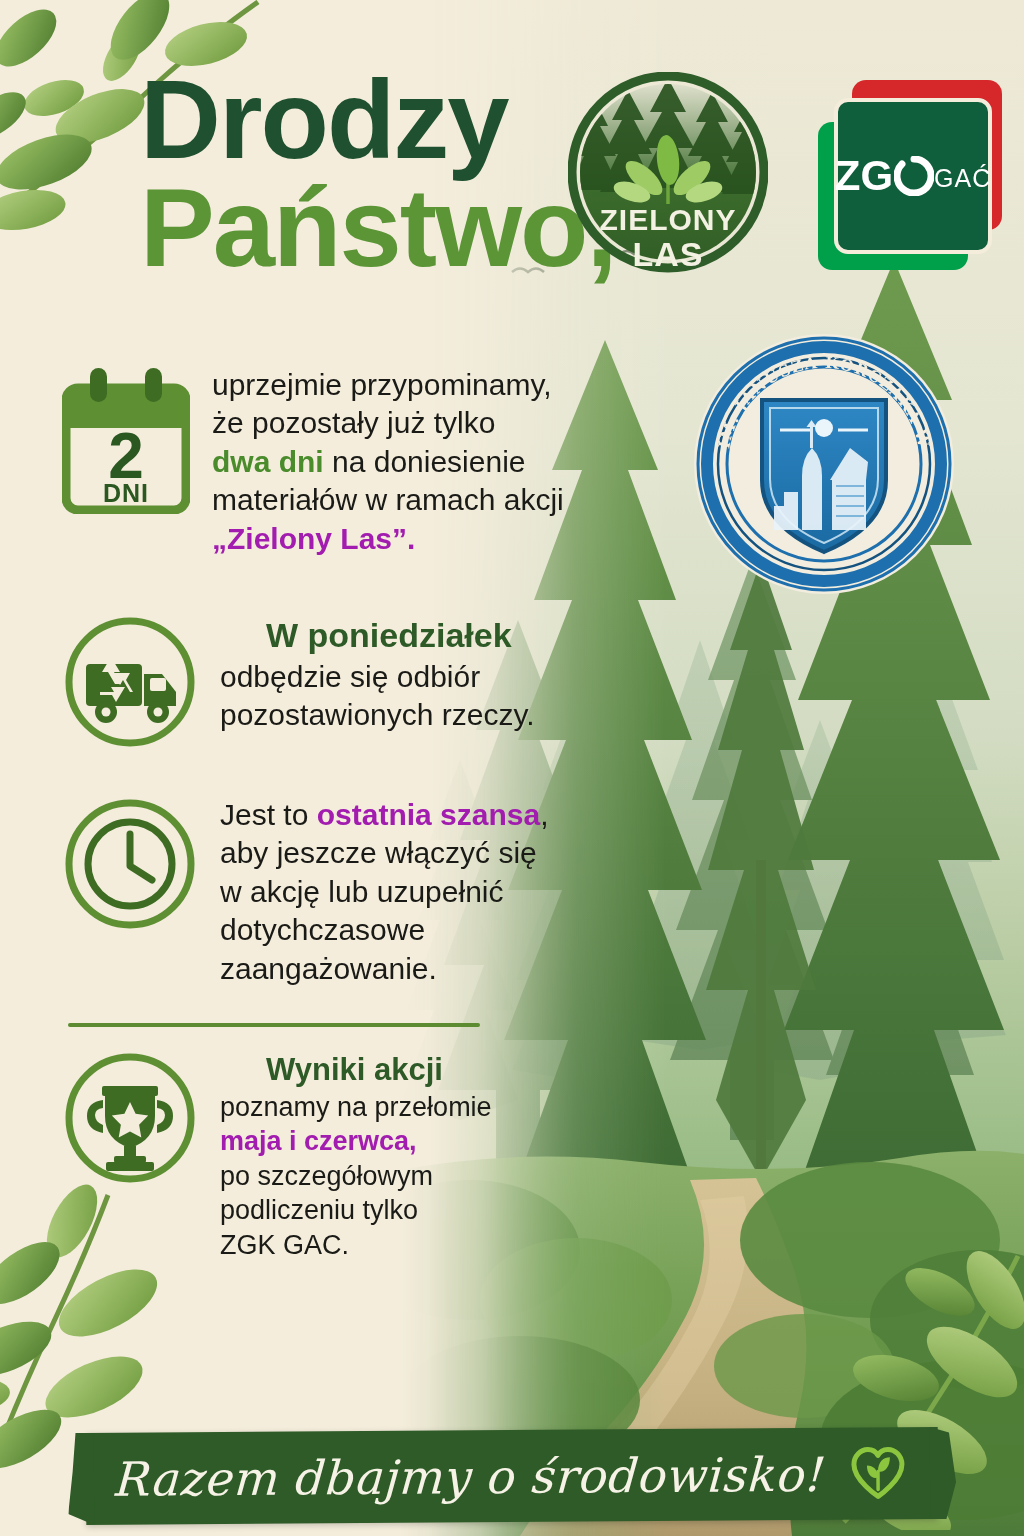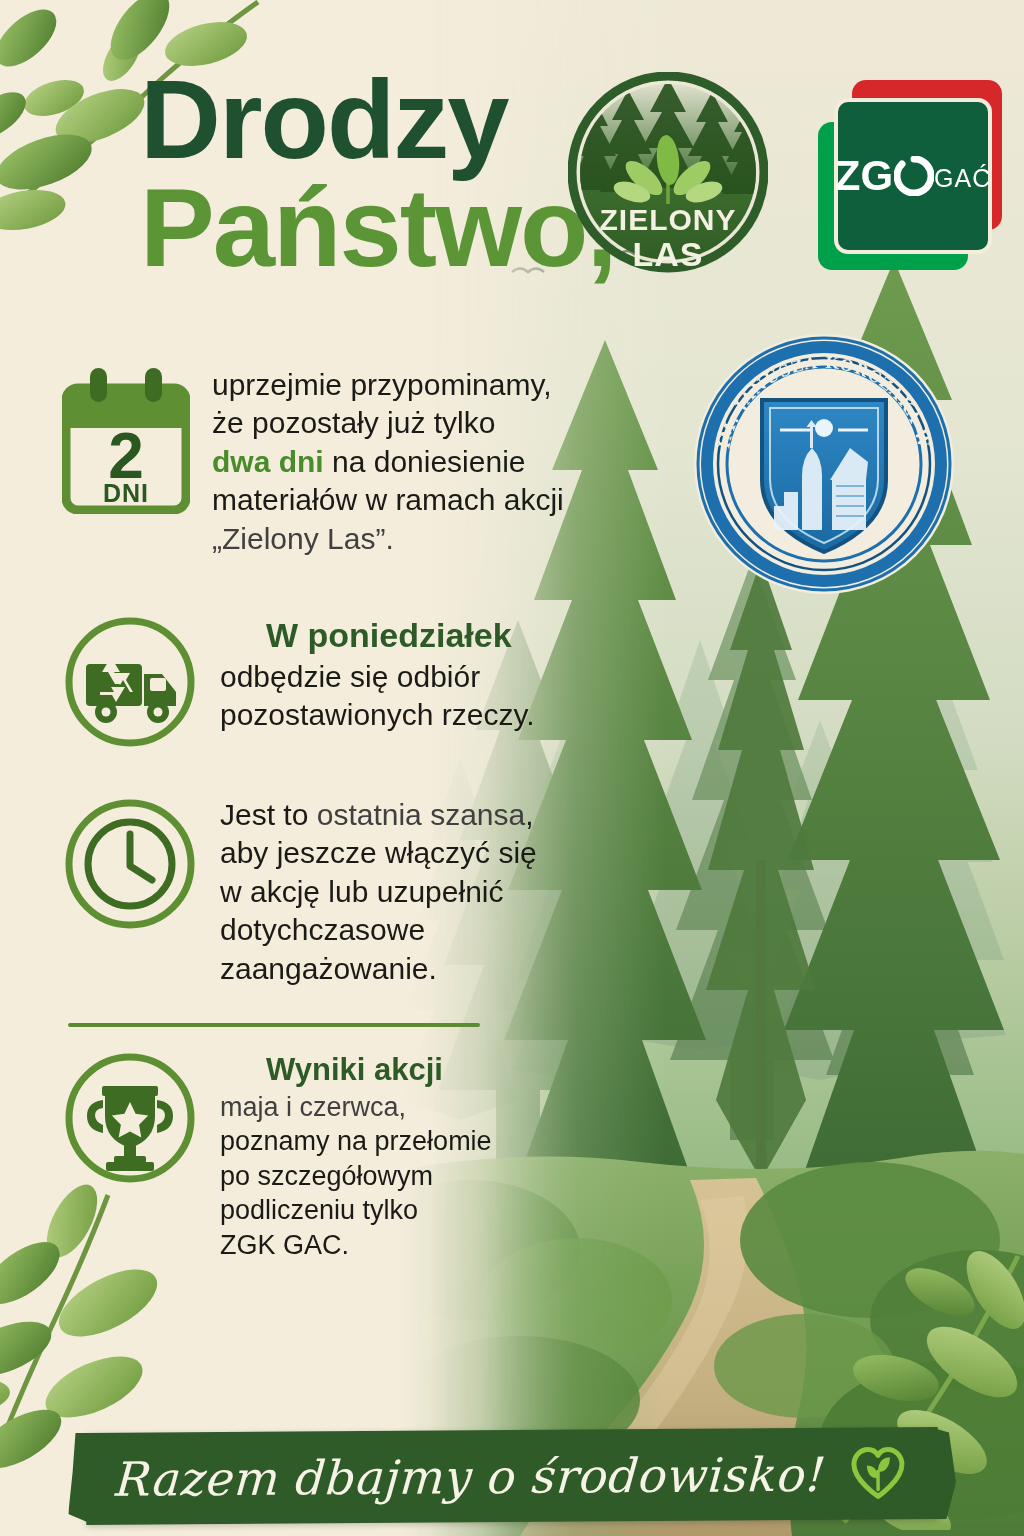--- a/index.html
+++ b/index.html
@@ -117,21 +117,21 @@
 
   .txt {
     color: #1A1A16;
     line-height: 1.28;
   }
   .txt.s1 { font-size: 30px; }
   .txt.s2 { font-size: 30px; }
   .txt.s3 { font-size: 30px; }
   .txt.s4 { font-size: 27px; }
 
-  .hl-dark  { color: #404040; font-weight: normal; }
+  .hl-dark  { color: #a21caf; font-weight: bold; }
   .hl-green { color: #4A8B2C; font-weight: bold; }
   .head-dark{ color: #2D5A27; font-weight: bold; font-size: 34px; display: inline-block; margin-left: 46px; }
   .head-dark.smaller { font-size: 31px; }
 
   .divider {
     position: absolute;
     left: 68px; top: 1023px;
     width: 412px; height: 4px;
     background: #5C8B31;
     border-radius: 2px;
@@ -504,22 +504,22 @@
           <path d="M95 50 q16 2 16 16 q0 14 -16 17 v-8 q8 -3 8 -10 q0 -6 -8 -7 Z"></path>
           <rect x="62" y="96" width="12" height="12"></rect>
           <rect x="52" y="106" width="32" height="7" rx="2"></rect>
           <rect x="44" y="112" width="48" height="9" rx="2"></rect>
         </g>
         <path d="M68 52 l5.6 11.8 l12.6 1.8 l-9.1 9.1 l2.2 12.8 L68 81.4 L56.7 87.5 l2.2 -12.8 l-9.1 -9.1 l12.6 -1.8 Z" fill="#F4EDDC"></path>
         </svg>
     </div>
     <div class="block-text txt s4">
       <div><span class="head-dark smaller">Wyniki akcji</span></div>
+      <div><span>poznamy na przełomie</span></div>
       <div><span class="hl-dark">maja i czerwca,</span></div>
-      <div><span>poznamy na przełomie</span></div>
       <div><span>po szczegółowym</span></div>
       <div><span>podliczeniu tylko</span></div>
       <div><span>ZGK GAC.</span></div>
     </div>
   </div>
 
   <div class="footer-banner">
     <div class="footer-inner">
       <span class="footer-text">Razem dbajmy o środowisko!</span>
       <svg width="60" height="60" viewBox="0 0 60 60">

